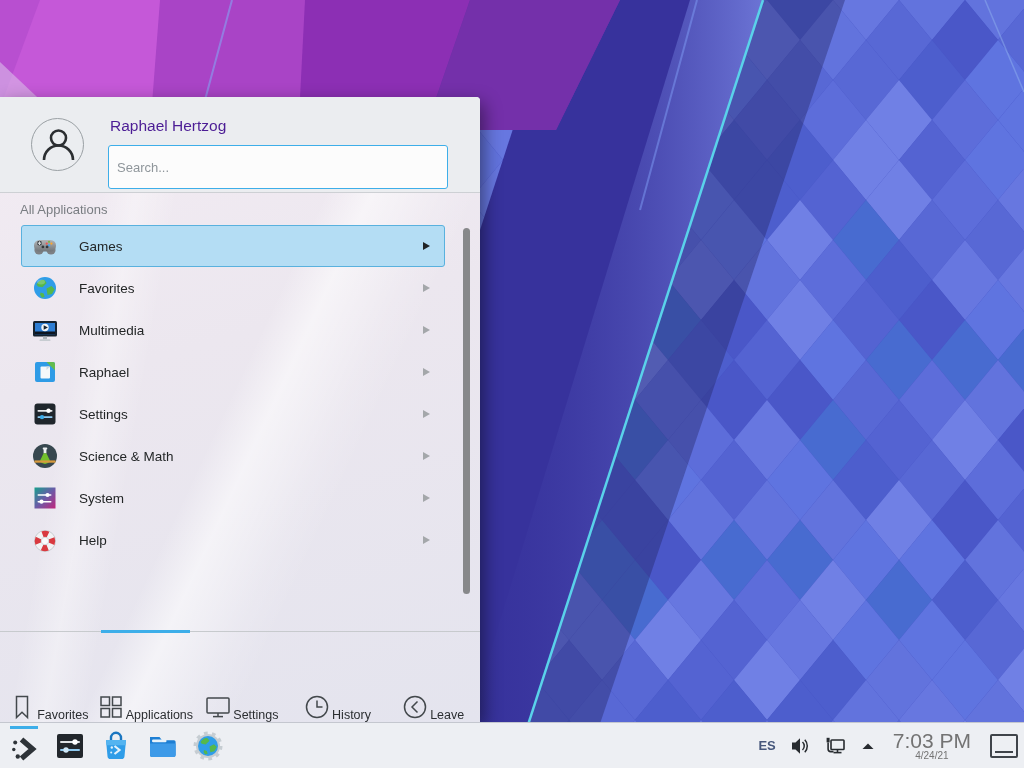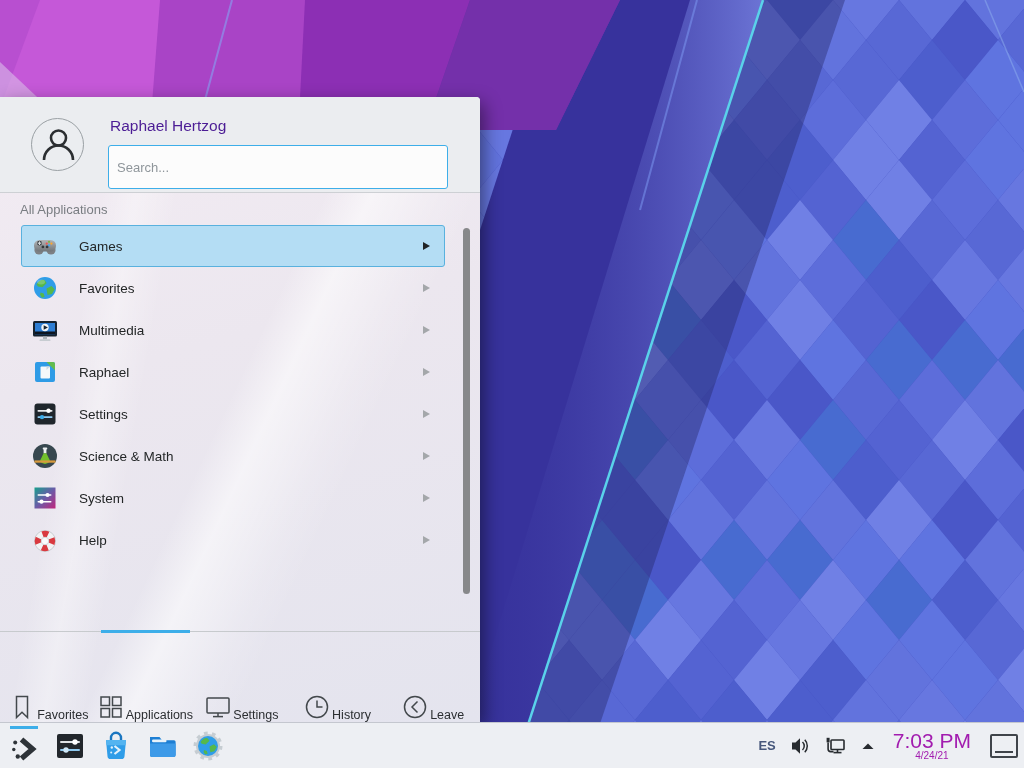--- a/index.html
+++ b/index.html
@@ -68,21 +68,21 @@
     display:flex; align-items:center; padding:0 6px 0 8px;
   }
   .panel-apps { display:flex; align-items:center; gap:14px; }
   .panel-app { width:32px; height:32px; position:relative; }
   .panel-app svg { width:32px; height:32px; display:block; }
   .launcher-indicator { position:absolute; top:-7px; left:2px; width:28px; height:3px; background:#3daee9; }
   .panel-spacer { flex:1; }
   .tray { display:flex; align-items:center; gap:13px; }
   .kbd-layout { font-size:13px; font-weight:bold; color:#46577b; }
   .tray-icon { display:block; }
-  .clock { text-align:center; line-height:1.02; color:#a21caf; margin-left:4px; }
+  .clock { text-align:center; line-height:1.02; color:#737373; margin-left:4px; }
   .clock-time { font-size:21px; }
   .clock-date { font-size:10px; }
   .show-desktop { width:28px; height:24px; border:2px solid #3f444a; border-radius:2px; position:relative; margin-left:6px; background:transparent; }
   .show-desktop::after { content:""; position:absolute; left:3px; right:3px; bottom:3px; height:2px; background:#3f444a; }
 </style>
 </head>
 <body>
 
 <div class="desktop">
 

